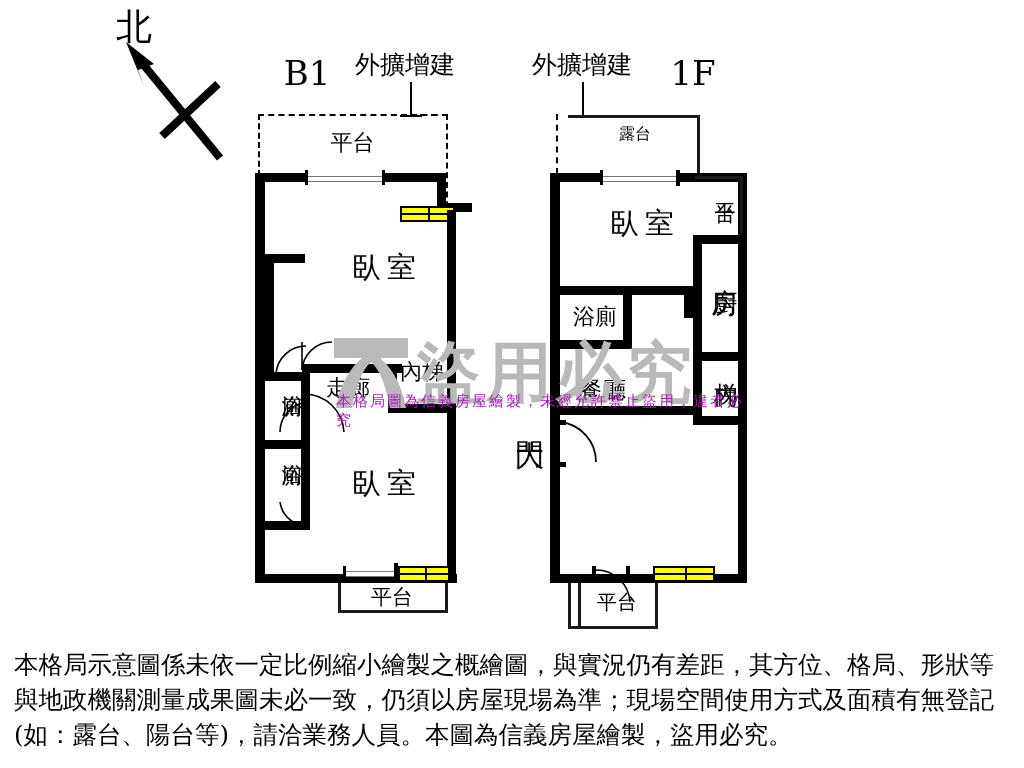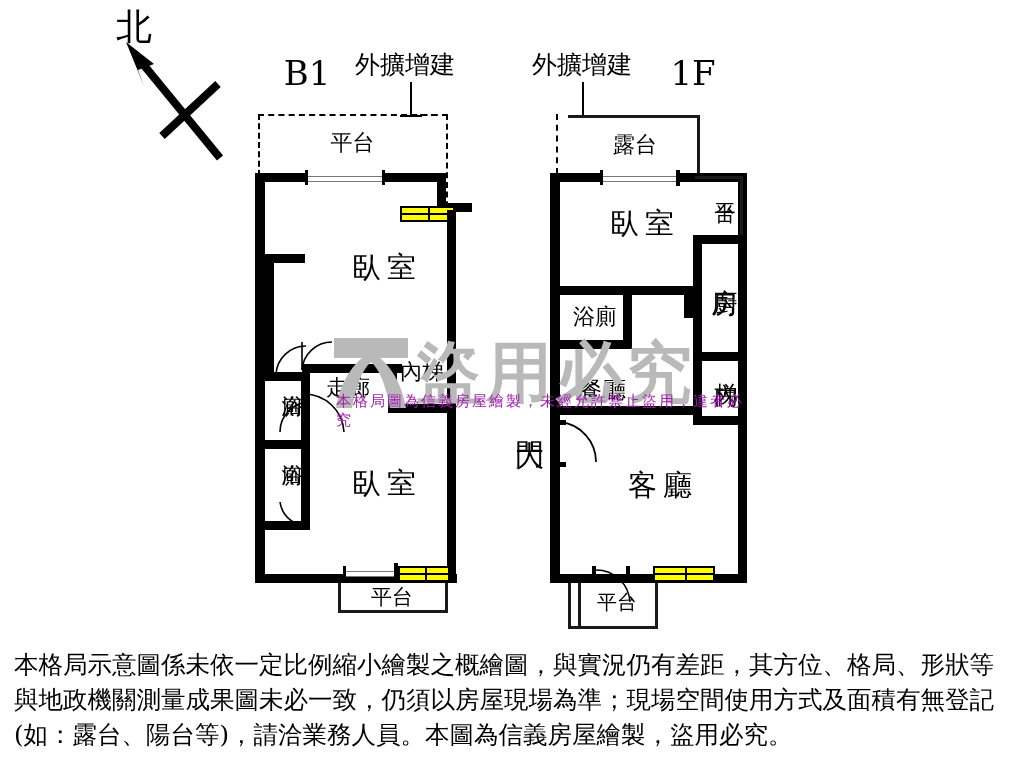--- a/index.html
+++ b/index.html
@@ -132,21 +132,21 @@
 
   <div class="lbl" id="f1-title" style="left:168px;top:56px;width:70px;">1F</div>
   <div class="lbl ext-label" style="left:22px;top:52px;width:140px;">外擴增建</div>
   <div class="wall" style="left:92px;top:82px;width:2px;height:34px;"></div>
   <div class="wall" style="left:82px;top:115px;width:22px;height:2px;"></div>
 
   <div class="dash-v" style="left:66px;top:114px;height:60px;"></div>
 
   <div class="thin" style="left:78px;top:115px;width:132px;height:3px;"></div>
   <div class="thin" style="left:207px;top:115px;width:3px;height:60px;"></div>
-  <div class="lbl" style="left:105px;top:133px;width:80px;font-size:22px;">露台</div>
+  <div class="lbl" style="left:105px;top:126px;width:80px;font-size:16px;">露台</div>
 
   <div class="wall" style="left:60px;top:173px;width:52px;height:9px;"></div>
   <div class="wall" style="left:188px;top:173px;width:60px;height:9px;"></div>
   <div class="slider" style="left:112px;top:176px;width:76px;height:6px;"></div>
   <div class="wall" style="left:110px;top:170px;width:3px;height:15px;"></div>
   <div class="wall" style="left:186px;top:170px;width:4px;height:16px;"></div>
 
   <div class="wall" style="left:60px;top:173px;width:10px;height:410px;"></div>
   <div class="wall" style="left:248px;top:173px;width:9px;height:410px;"></div>
   <div class="wall" style="left:60px;top:574px;width:197px;height:9px;"></div>
@@ -175,21 +175,20 @@
   <div class="wall" style="left:70px;top:406px;width:142px;height:9px;"></div>
   <div class="lbl" style="left:78px;top:378px;width:68px;font-size:24px;">餐廳</div>
 
   <div class="lbl lbl-v" style="left:20px;top:418px;width:34px;font-size:29px;">大門</div>
   <svg class="door" style="position:absolute;left:68px;top:420px;width:42px;height:48px;">
     <path d="M2,2 A40,40 0 0,1 38,42" fill="none" stroke="#000" stroke-width="1.8"></path>
     <rect x="0" y="0" width="8" height="5" fill="#000"></rect>
     <rect x="0" y="42" width="8" height="5" fill="#000"></rect>
   </svg>
 
-  <div class="lbl" style="left:118px;top:470px;width:110px;font-size:29px;letter-spacing:6px;">客廳</div>
 
   <div class="win" style="left:163px;top:566px;width:62px;height:16px;">
     <div class="win-split" style="left:30px"></div>
   </div>
   <div class="wall" style="left:102px;top:566px;width:4px;height:16px;"></div>
   <div class="wall" style="left:136px;top:566px;width:4px;height:16px;"></div>
   <svg class="door" style="position:absolute;left:102px;top:568px;width:42px;height:36px;">
     <path d="M4,2 A34,34 0 0,1 38,34" fill="none" stroke="#000" stroke-width="1.6"></path>
   </svg>
 

